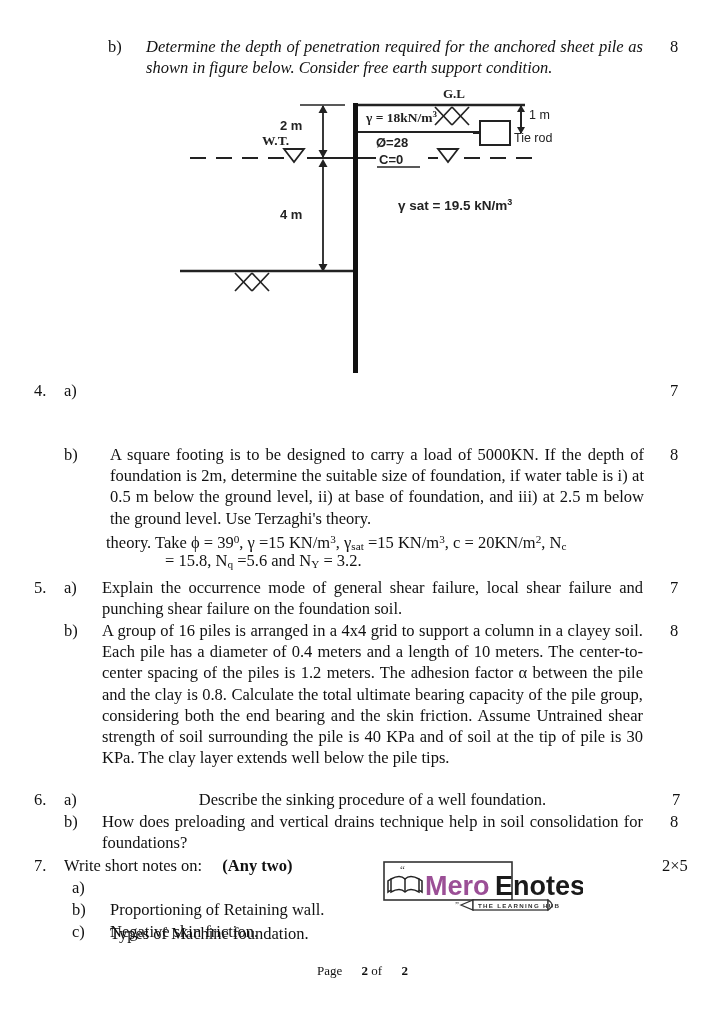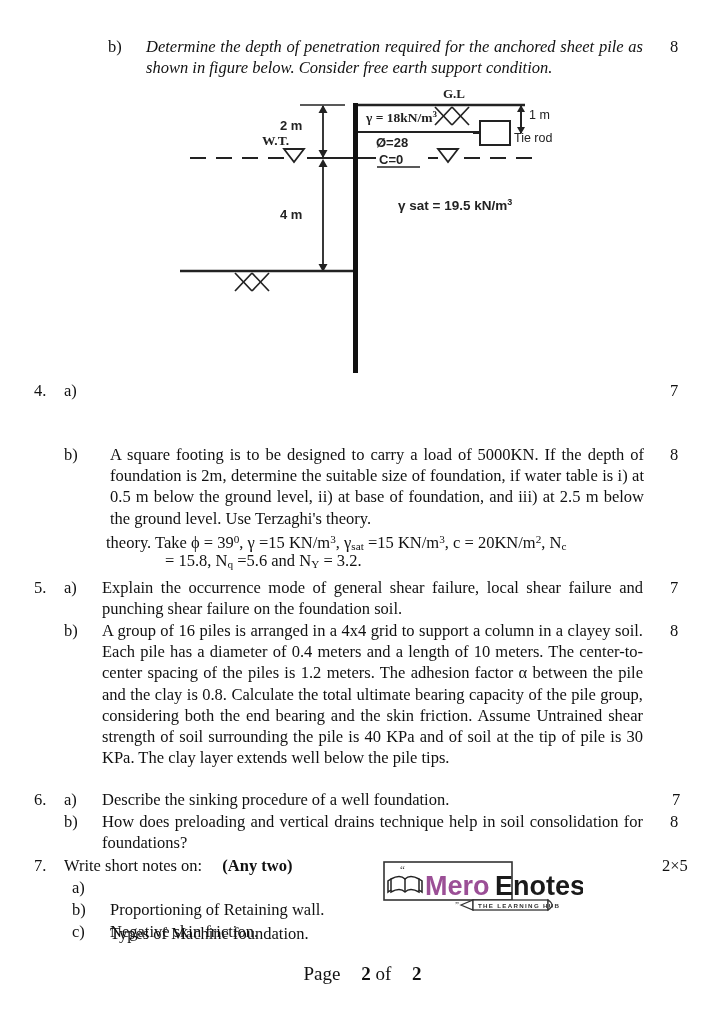--- a/index.html
+++ b/index.html
@@ -73,21 +73,21 @@
   }
   .diagram svg { display: block; }
 
   
   .footer {
     position: absolute;
     left: 0;
     right: 0;
     top: 963px;
     text-align: center;
-    font-size: 19px;
+    font-size: 13px;
   }
 
   
   .logo {
     position: absolute;
     left: 383px;
     top: 861px;
     width: 200px;
     height: 52px;
   }
@@ -220,21 +220,21 @@
   <div class="qrow" style="left:34px; top:620px; width:610px;">
     <div class="qnum"></div>
     <div class="qsub">b)</div>
     <div class="qtext" style="width:541px;">A group of 16 piles is arranged in a 4x4 grid to support a column in a clayey soil. Each pile has a diameter of 0.4 meters and a length of 10 meters. The center-to-center spacing of the piles is 1.2 meters. The adhesion factor α between the pile and the clay is 0.8. Calculate the total ultimate bearing capacity of the pile group, considering both the end bearing and the skin friction. Assume Untrained shear strength of soil surrounding the pile is 40 KPa and of soil at the tip of pile is 30 KPa. The clay layer extends well below the pile tips.</div>
   </div>
   <div class="marks" style="left:670px; top:620px;">8</div>
 
   <div class="qrow" style="left:34px; top:789px; width:610px;">
     <div class="qnum">6.</div>
     <div class="qsub">a)</div>
-    <div class="qtext nojust" style="width:541px;">Describe the sinking procedure of a well foundation.</div>
+    <div class="qtext nojust" style="width:541px;text-align:center;">Describe the sinking procedure of a well foundation.</div>
   </div>
   <div class="marks" style="left:672px; top:789px;">7</div>
 
   <div class="qrow" style="left:34px; top:811px; width:610px;">
     <div class="qnum"></div>
     <div class="qsub">b)</div>
     <div class="qtext" style="width:541px;">How does preloading and vertical drains technique help in soil consolidation for foundations?</div>
   </div>
   <div class="marks" style="left:670px; top:811px;">8</div>
 

